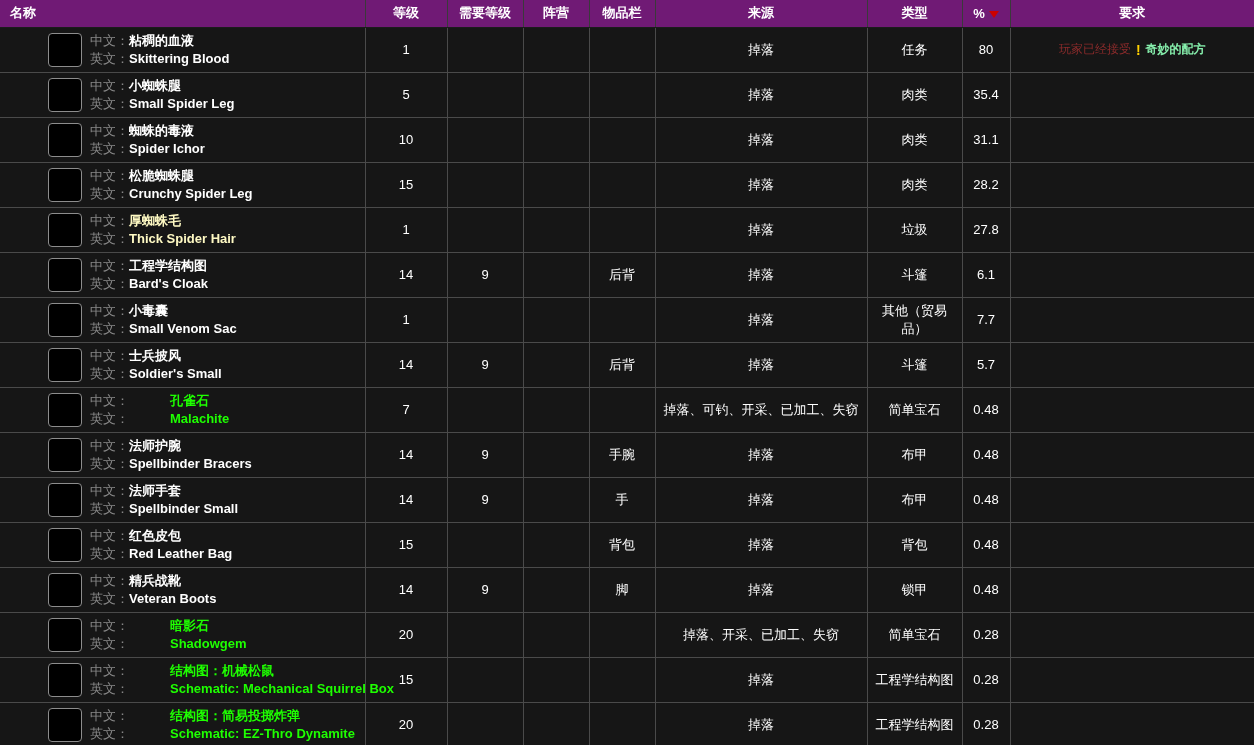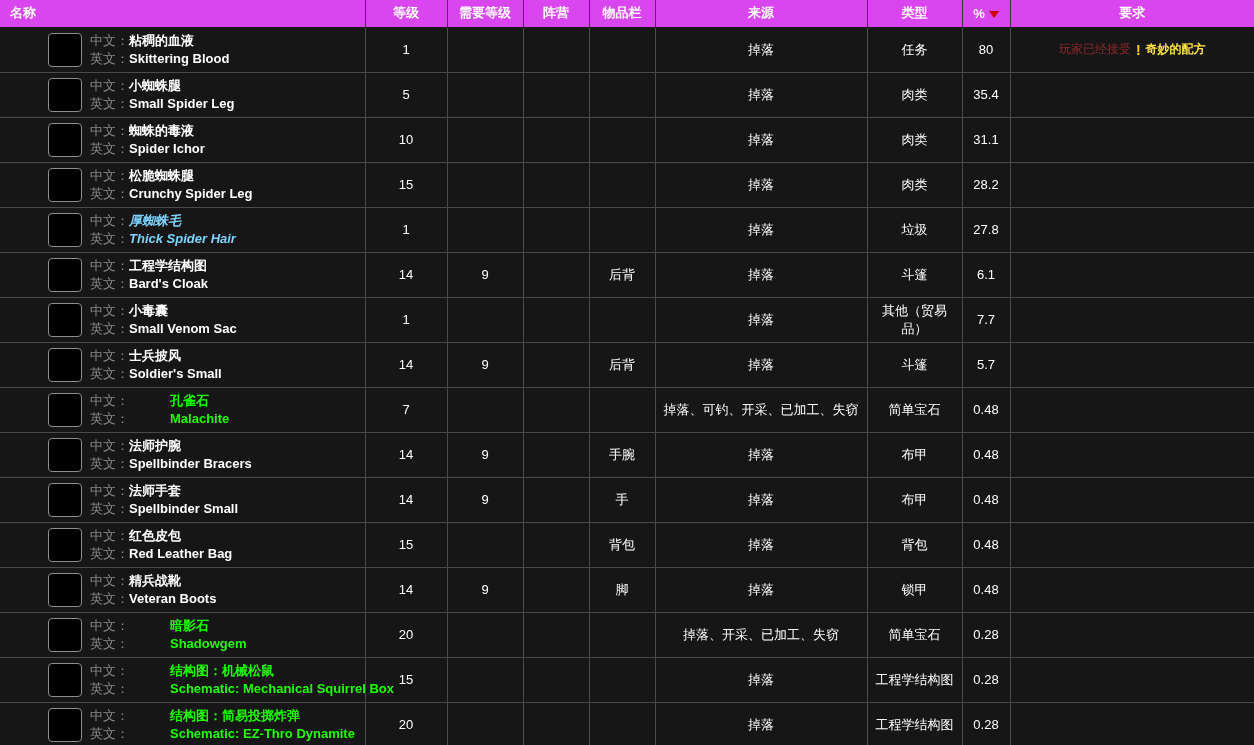--- a/index.html
+++ b/index.html
@@ -18,21 +18,21 @@
     position: relative;
   }
   table.listview {
     width: 1254px;
     border-collapse: collapse;
     table-layout: fixed;
   }
   
   thead tr.hdr-row { height: 27px; }
   thead th {
-    background: #d946ef;
+    background: #701a75;
     color: #ffffff;
     font-size: 13px;
     font-weight: bold;
     text-align: center;
     padding: 0 4px;
     border-right: 1px solid #3a3a3a;
     border-bottom: 1px solid #1b1b1b;
     white-space: nowrap;
     vertical-align: middle;
     height: 27px;
@@ -103,42 +103,42 @@
   .name-lines {
     display: flex;
     flex-direction: column;
     justify-content: center;
     line-height: 1.35;
   }
   .nm-line { white-space: nowrap; font-size: 13px; }
   .nm-label { color: #888888; }
   .nm-text { font-weight: bold; }
   .q-common  { color: #ffffff; }
-  .q-poor    { color: #7dd3fc; font-style: italic; }
+  .q-poor    { color: #fef9c3; }
   .q-uncommon{ color: #1eff00; margin-left: 41px; }
 
   
   .req-inner {
     display: flex;
     align-items: center;
     justify-content: center;
     gap: 5px;
     font-size: 12px;
     white-space: nowrap;
   }
   .req-pre { color: #8c2b2b; }
   .quest-bang {
     display: inline-block;
     color: #ffd100;
     font-weight: bold;
     font-size: 14px;
     line-height: 1;
   }
   .req-quest {
-    color: #fde047;
+    color: #86efac;
     font-weight: bold;
     cursor: pointer;
   }
 </style>
 </head>
 <body>
 
 <div id="root">
   <table class="listview">
     <colgroup>

